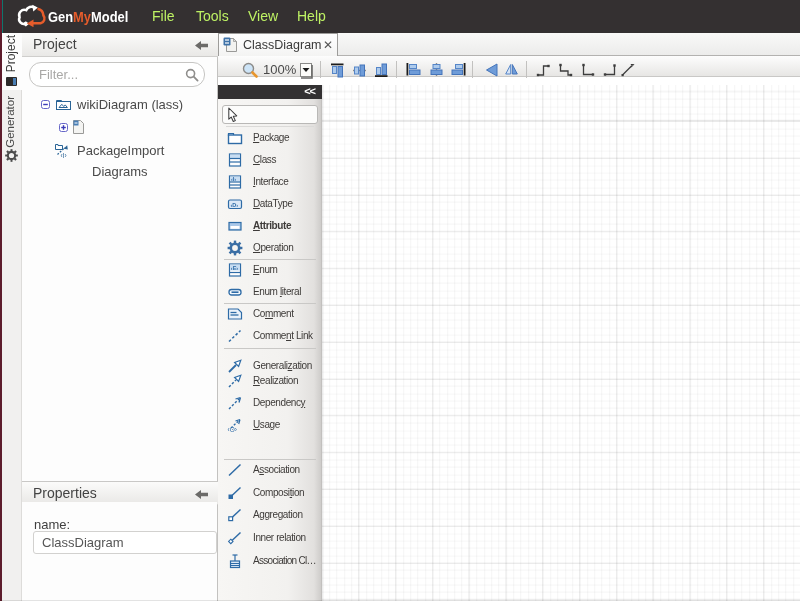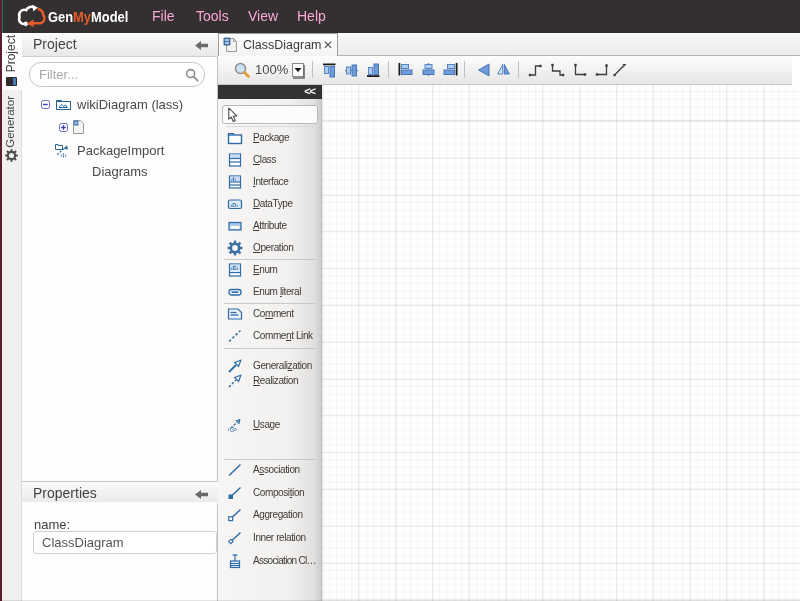--- a/index.html
+++ b/index.html
@@ -6,21 +6,21 @@
   html,body { width:800px; height:601px; overflow:hidden; }
   body { font-family:"Liberation Sans", sans-serif; position:relative; background:#fff; }
   .abs { position:absolute; }
 
   
   #maroon { position:absolute; left:0; top:0; width:2px; height:601px; background:#5d1c2c; z-index:50; }
   #menubar { position:absolute; left:0; top:0; width:800px; height:33px; background:#343031; border-left:3px solid #0f766e; z-index:40; }
   #logo { position:absolute; left:13px; top:4px; }
   #logotext { position:absolute; left:45px; top:0; height:33px; line-height:33px; font-size:15px; font-weight:bold; color:#fff; transform:scaleX(0.86); transform-origin:left center; }
   #logotext .my { color:#e55c2b; }
-  .menuitem { position:absolute; top:0; height:33px; line-height:33px; color:#f9a8d4; font-size:14px; }
+  .menuitem { position:absolute; top:0; height:33px; line-height:33px; color:#bef264; font-size:14px; }
 
   
   #strip { position:absolute; left:2px; top:33px; width:20px; height:568px; background:#f1f0ef; z-index:30; }
   #stripborder { position:absolute; left:21px; top:90px; width:1px; height:511px; background:#dddcda; z-index:31; }
   #vtab-project { position:absolute; left:2px; top:33px; width:20px; height:57px; background:#fdfdfd; z-index:31; }
   .vtext { position:absolute; writing-mode:vertical-rl; transform:rotate(180deg); font-size:12px; color:#3c3c3c; }
 
   
   #panel { position:absolute; left:22px; top:33px; width:196px; height:568px; background:#fdfdfd; border-right:1px solid #c3c2c0; z-index:20; }
   .phead { position:absolute; left:0; width:196px; height:24px; background:linear-gradient(#fbfbfa,#e9e8e6); border-bottom:1px solid #cfcecc; }
@@ -42,21 +42,21 @@
   #namelab { position:absolute; left:12px; top:484px; font-size:13px; color:#3f3f3f; }
   #nameinput { position:absolute; left:11px; top:498px; width:184px; height:23px; background:#fff; border:1px solid #d2d1cf; border-radius:3px; line-height:21px; font-size:13px; color:#555; padding-left:8px; }
 
   
   #tabbar { position:absolute; left:218px; top:33px; width:582px; height:23px; background:linear-gradient(#f9f9f8,#ececeb); border-bottom:1px solid #b3b2b0; z-index:10; }
   #tab { position:absolute; left:0px; top:0px; width:120px; height:23px; background:linear-gradient(#ffffff,#f4f4f3); border:1px solid #9d9c9a; border-bottom:none; z-index:11; }
   #tab .tlabel { position:absolute; left:24px; top:0; line-height:22px; font-size:12.5px; color:#3a3a3a; }
   #tab svg.ticon { position:absolute; left:4px; top:3px; }
   #tab .tclose { position:absolute; left:104px; top:0px; line-height:22px; font-size:12px; color:#555; }
 
-  #toolbar { position:absolute; left:210px; top:56px; width:582px; height:29px; background:linear-gradient(#fdfdfd,#e7e6e4); border-bottom:1px solid #c9c8c6; z-index:10; }
+  #toolbar { position:absolute; left:218px; top:56px; width:582px; height:21px; background:linear-gradient(#fdfdfd,#e7e6e4); border-bottom:1px solid #c9c8c6; z-index:10; }
   .tsep { position:absolute; top:5px; width:1px; height:17px; background:#c2c1bf; }
   .ticn { position:absolute; top:7px; }
   #zoomtxt { position:absolute; left:45px; top:0; line-height:28px; font-size:13px; color:#4a4a4a; }
 
   
   #canvas { position:absolute; left:322px; top:85px; width:478px; height:516px; background-color:#fff;
     background-image:
       repeating-linear-gradient(to right, rgba(0,0,0,0.075) 0px, rgba(0,0,0,0.075) 1px, transparent 1px, transparent 36.8px),
       repeating-linear-gradient(to bottom, rgba(0,0,0,0.075) 0px, rgba(0,0,0,0.075) 1px, transparent 1px, transparent 36.8px),
       repeating-linear-gradient(to right, rgba(0,0,0,0.038) 0px, rgba(0,0,0,0.038) 1px, transparent 1px, transparent 7.36px),
@@ -321,21 +321,21 @@
       </svg>
       <span class="plabel"><u>I</u>nterface</span>
     </div>
     <div class="prow" style="top:94px;">
       <svg width="16" height="16" viewBox="0 0 16 16">
         <rect x="1.5" y="4" width="13" height="8.5" rx="1.5" fill="#dbe8f6" stroke="#2e6ba6" stroke-width="1.2"></rect>
         <text x="3.5" y="10.5" font-size="5.5" font-weight="bold" fill="#2e6ba6" font-family="Liberation Sans">‹D›</text>
       </svg>
       <span class="plabel"><u>D</u>ataType</span>
     </div>
-    <div class="prow" style="top:116px;">
+    <div class="prow" style="top:116px;font-weight:bold;">
       <svg width="16" height="16" viewBox="0 0 16 16">
         <rect x="2" y="4.5" width="12" height="7.5" fill="#a9c7e8" stroke="#2e6ba6" stroke-width="1.2"></rect>
         <rect x="3.5" y="8" width="9" height="2.8" fill="#ffffff"></rect>
       </svg>
       <span class="plabel"><u>A</u>ttribute</span>
     </div>
     <div class="prow" style="top:138px;">
       <svg width="16" height="16" viewBox="0 0 16 16">
         <circle cx="8" cy="8" r="4.2" fill="none" stroke="#3a6ea5" stroke-width="2.6"></circle>
         <g fill="#3a6ea5">
@@ -391,20 +391,27 @@
       </svg>
       <span class="plabel">Generali<u>z</u>ation</span>
     </div>
     <div class="prow" style="top:271px;">
       <svg width="16" height="16" viewBox="0 0 16 16">
         <line x1="2" y1="14" x2="9" y2="7" stroke="#2e6ba6" stroke-width="1.5" stroke-dasharray="2.4,1.8"></line>
         <path d="M13.8 2.2 L7.6 4.4 L11.6 8.4 Z" fill="#fff" stroke="#2e6ba6" stroke-width="1.2"></path>
       </svg>
       <span class="plabel"><u>R</u>ealization</span>
     </div>
+    <div class="prow" style="top:293px;">
+      <svg width="16" height="16" viewBox="0 0 16 16">
+        <line x1="2" y1="14" x2="12.5" y2="3.5" stroke="#2e6ba6" stroke-width="1.4" stroke-dasharray="2.4,1.8"></line>
+        <path d="M13.5 2.5 L8.5 4 M13.5 2.5 L12 7.5" fill="none" stroke="#2e6ba6" stroke-width="1.3"></path>
+      </svg>
+      <span class="plabel">Dependenc<u>y</u></span>
+    </div>
     <div class="prow" style="top:315px;">
       <svg width="16" height="16" viewBox="0 0 16 16">
         <line x1="4" y1="11" x2="12" y2="3.5" stroke="#2e6ba6" stroke-width="1.3" stroke-dasharray="2.2,1.7"></line>
         <path d="M13 2.5 L8.5 4 M13 2.5 L11.7 7" fill="none" stroke="#2e6ba6" stroke-width="1.2"></path>
         <text x="0.5" y="15" font-size="6.5" fill="#2e6ba6" font-family="Liberation Sans">‹ʘ›</text>
       </svg>
       <span class="plabel"><u>U</u>sage</span>
     </div>
     <div class="psep" style="top:360px;"></div>
     <div class="prow" style="top:360px;">

